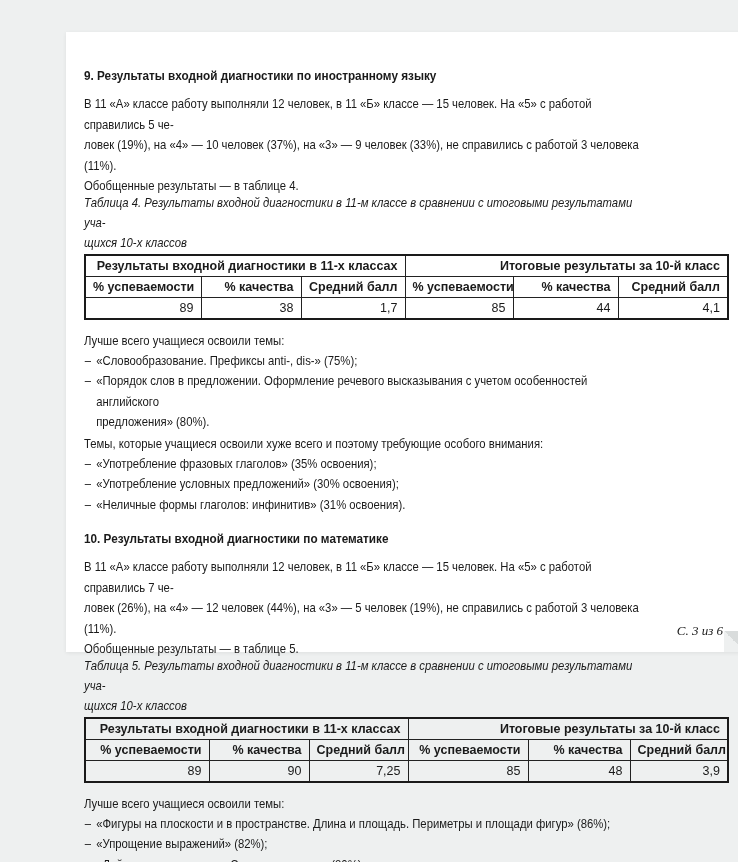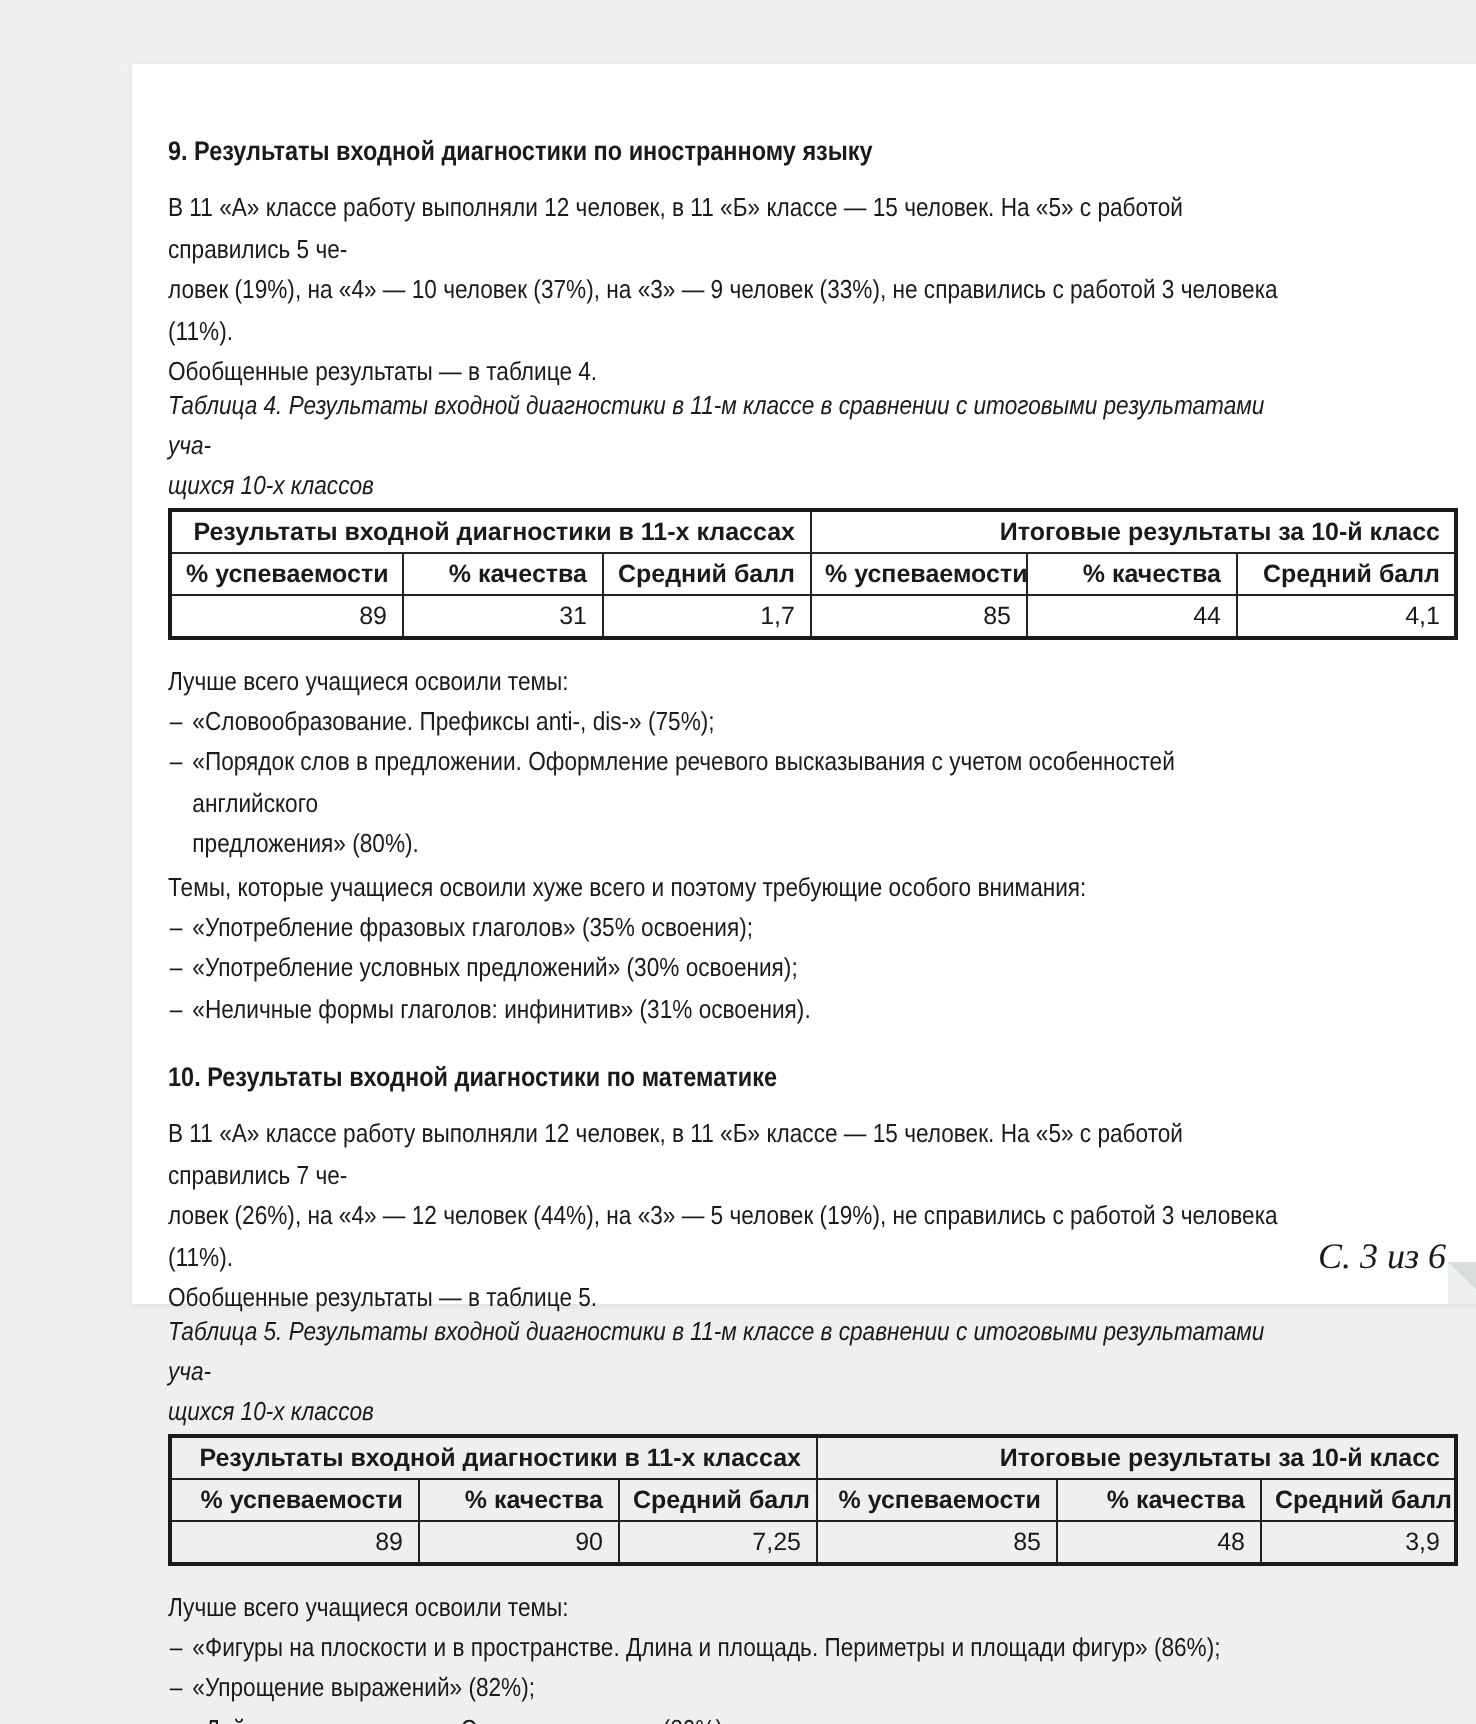--- a/index.html
+++ b/index.html
@@ -66,21 +66,21 @@
     margin: 0; padding: 0; list-style: none;
     font-size: 13px; line-height: 20.5px;
   }
   ul.dashlist li { position: relative; padding-left: 14px; }
   ul.dashlist .mk { position: absolute; left: 1px; top: 0; }
   ul.dashlist .li-t { display: block; white-space: pre-line; }
 
   .footer {
     position: absolute; right: 22px; bottom: 13px;
     font-family: "Liberation Serif", serif; font-style: italic;
-    font-size: 18px; color: #1a1a1a;
+    font-size: 13px; color: #1a1a1a;
   }
   .fold {
     position: absolute; right: 0; bottom: 0;
     width: 21px; height: 21px;
     background: linear-gradient(to bottom left, #d9dcdc 50%, #eef0f0 50%);
   }
 </style>
 </head>
 <body>
 
@@ -112,21 +112,21 @@
           <tr>
             <th>% успеваемости</th>
             <th>% качества</th>
             <th>Средний балл</th>
             <th>% успеваемости</th>
             <th>% качества</th>
             <th>Средний балл</th>
           </tr>
           <tr>
             <td>89</td>
-            <td>31</td>
+            <td>38</td>
             <td>1,7</td>
             <td>85</td>
             <td>44</td>
             <td>4,1</td>
           </tr>
         </tbody>
       </table>
 
       <p class="intro cx">Лучше всего учащиеся освоили темы:</p>
       <ul class="dashlist cx">

